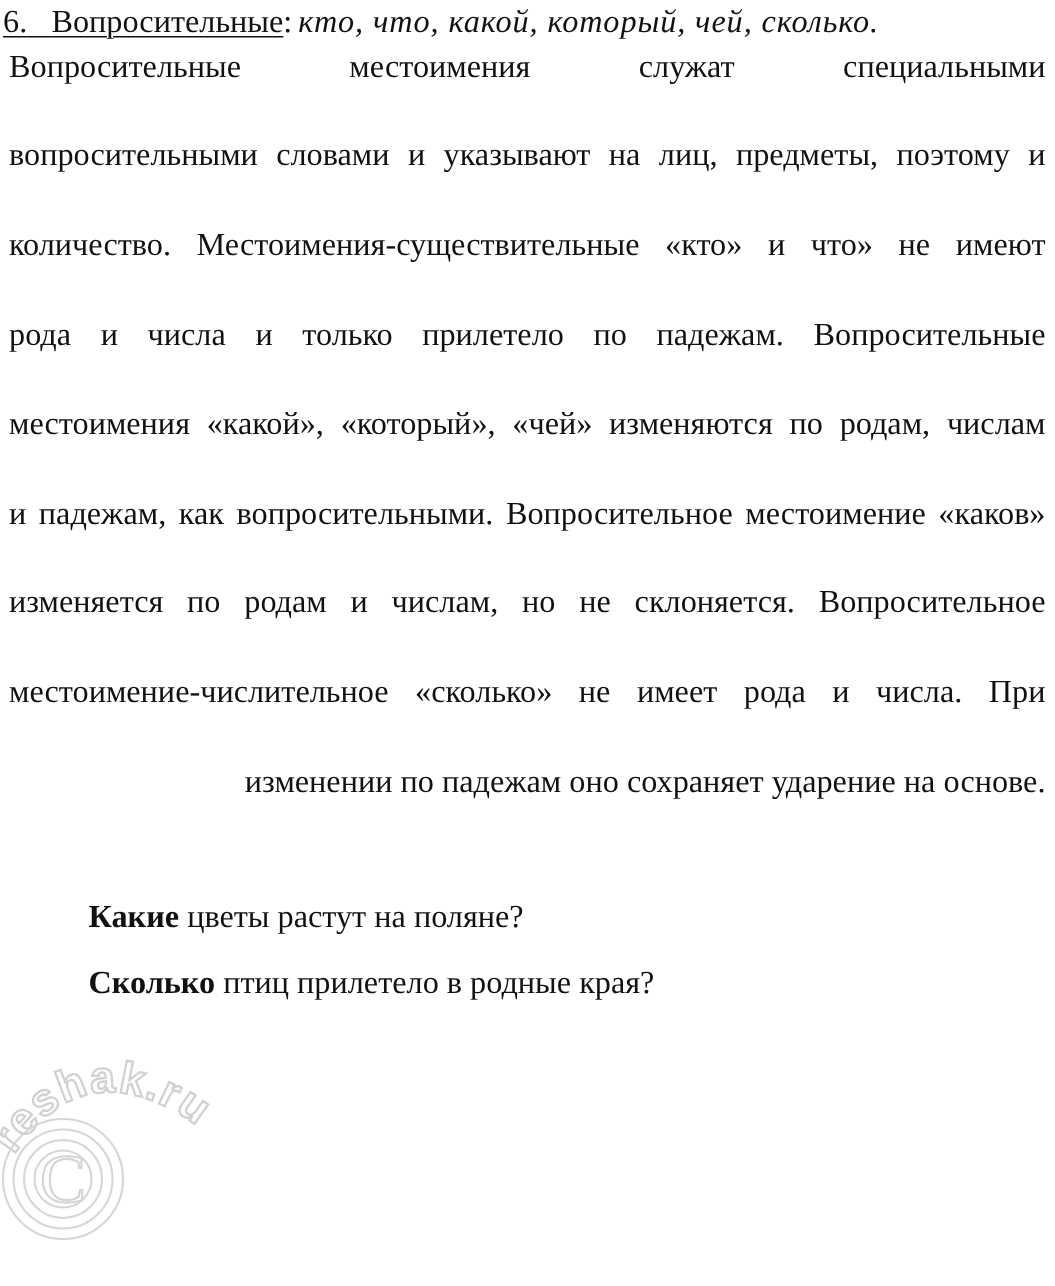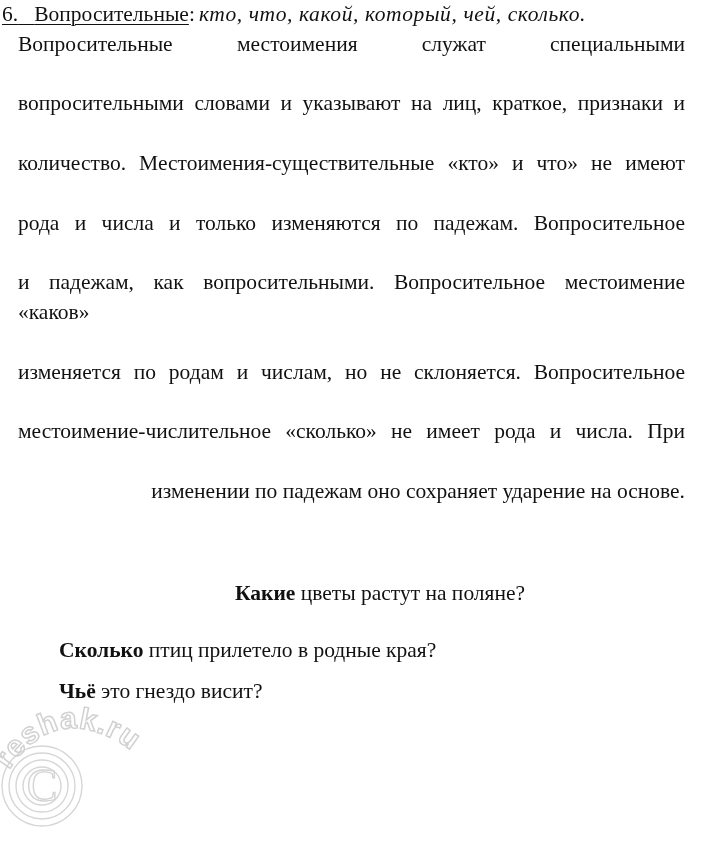--- a/index.html
+++ b/index.html
@@ -33,21 +33,21 @@
     top: 0;
     width: 699px;
   }
 
   
   .para {
     font-size: 21.5px;
     line-height: 29.8px;
     text-align: justify;
     text-justify: inter-word;
-    margin: 16px;
+    margin: 4px;
     hyphens: none;
     word-spacing: 0;
   }
 
   .heading-num {
     text-decoration: underline;
     text-underline-offset: 3px;
     text-decoration-thickness: 1px;
     white-space: pre;
   }
@@ -121,39 +121,37 @@
 
 <div class="page">
   <div class="content">
 
     <div class="sec-line">
       <span class="heading-num"><span>6.</span>&nbsp;&nbsp;&nbsp;<span>Вопросительные</span></span><span>:</span><span class="ital" style="letter-spacing:0.6px; margin-left:4px;">кто,  что,  какой,  который,  чей,  сколько.</span>
     </div>
 
     <div class="para" style="margin-top:0;">
       <span class="jline">Вопросительные местоимения служат специальными</span>
-      <span class="jline">вопросительными словами и указывают на лиц, краткое, признаки и</span>
+      <span class="jline">вопросительными словами и указывают на лиц, предметы, поэтому и</span>
       <span class="jline">количество. Местоимения-существительные «кто» и что» не имеют</span>
-      <span class="jline">рода и числа и только изменяются по падежам. Вопросительное</span>
+      <span class="jline">рода и числа и только прилетело по падежам. Вопросительные</span>
+      <span class="jline">местоимения «какой», «который», «чей» изменяются по родам, числам</span>
       <span class="jline">и падежам, как вопросительными. Вопросительное местоимение «каков»</span>
       <span class="jline">изменяется по родам и числам, но не склоняется. Вопросительное</span>
       <span class="jline">местоимение-числительное «сколько» не имеет рода и числа. При</span>
       <span class="jline" style="text-align:right;">изменении по падежам оно сохраняет ударение на основе.</span>
     </div>
 
     <div class="gap-md"></div>
 
-    <div class="example" style="margin-bottom:27px;text-align:center;">
+    <div class="example" style="margin-bottom:14px;">
       <span class="bold">Какие</span><span> цветы растут на поляне?</span>
     </div>
     <div class="example" style="margin-bottom:11px;">
       <span class="bold">Сколько</span><span> птиц прилетело в родные края?</span>
-    </div>
-    <div class="example">
-      <span class="bold">Чьё</span><span> это гнездо висит?</span>
     </div>
 
     <div style="height:37px;"></div>
 
   </div>
 
   <div class="watermark">
     <svg width="180" height="160" viewBox="0 0 180 160" xmlns="http://www.w3.org/2000/svg">
 
       <g fill="none" stroke="#cfcfcf" stroke-width="1.4">

